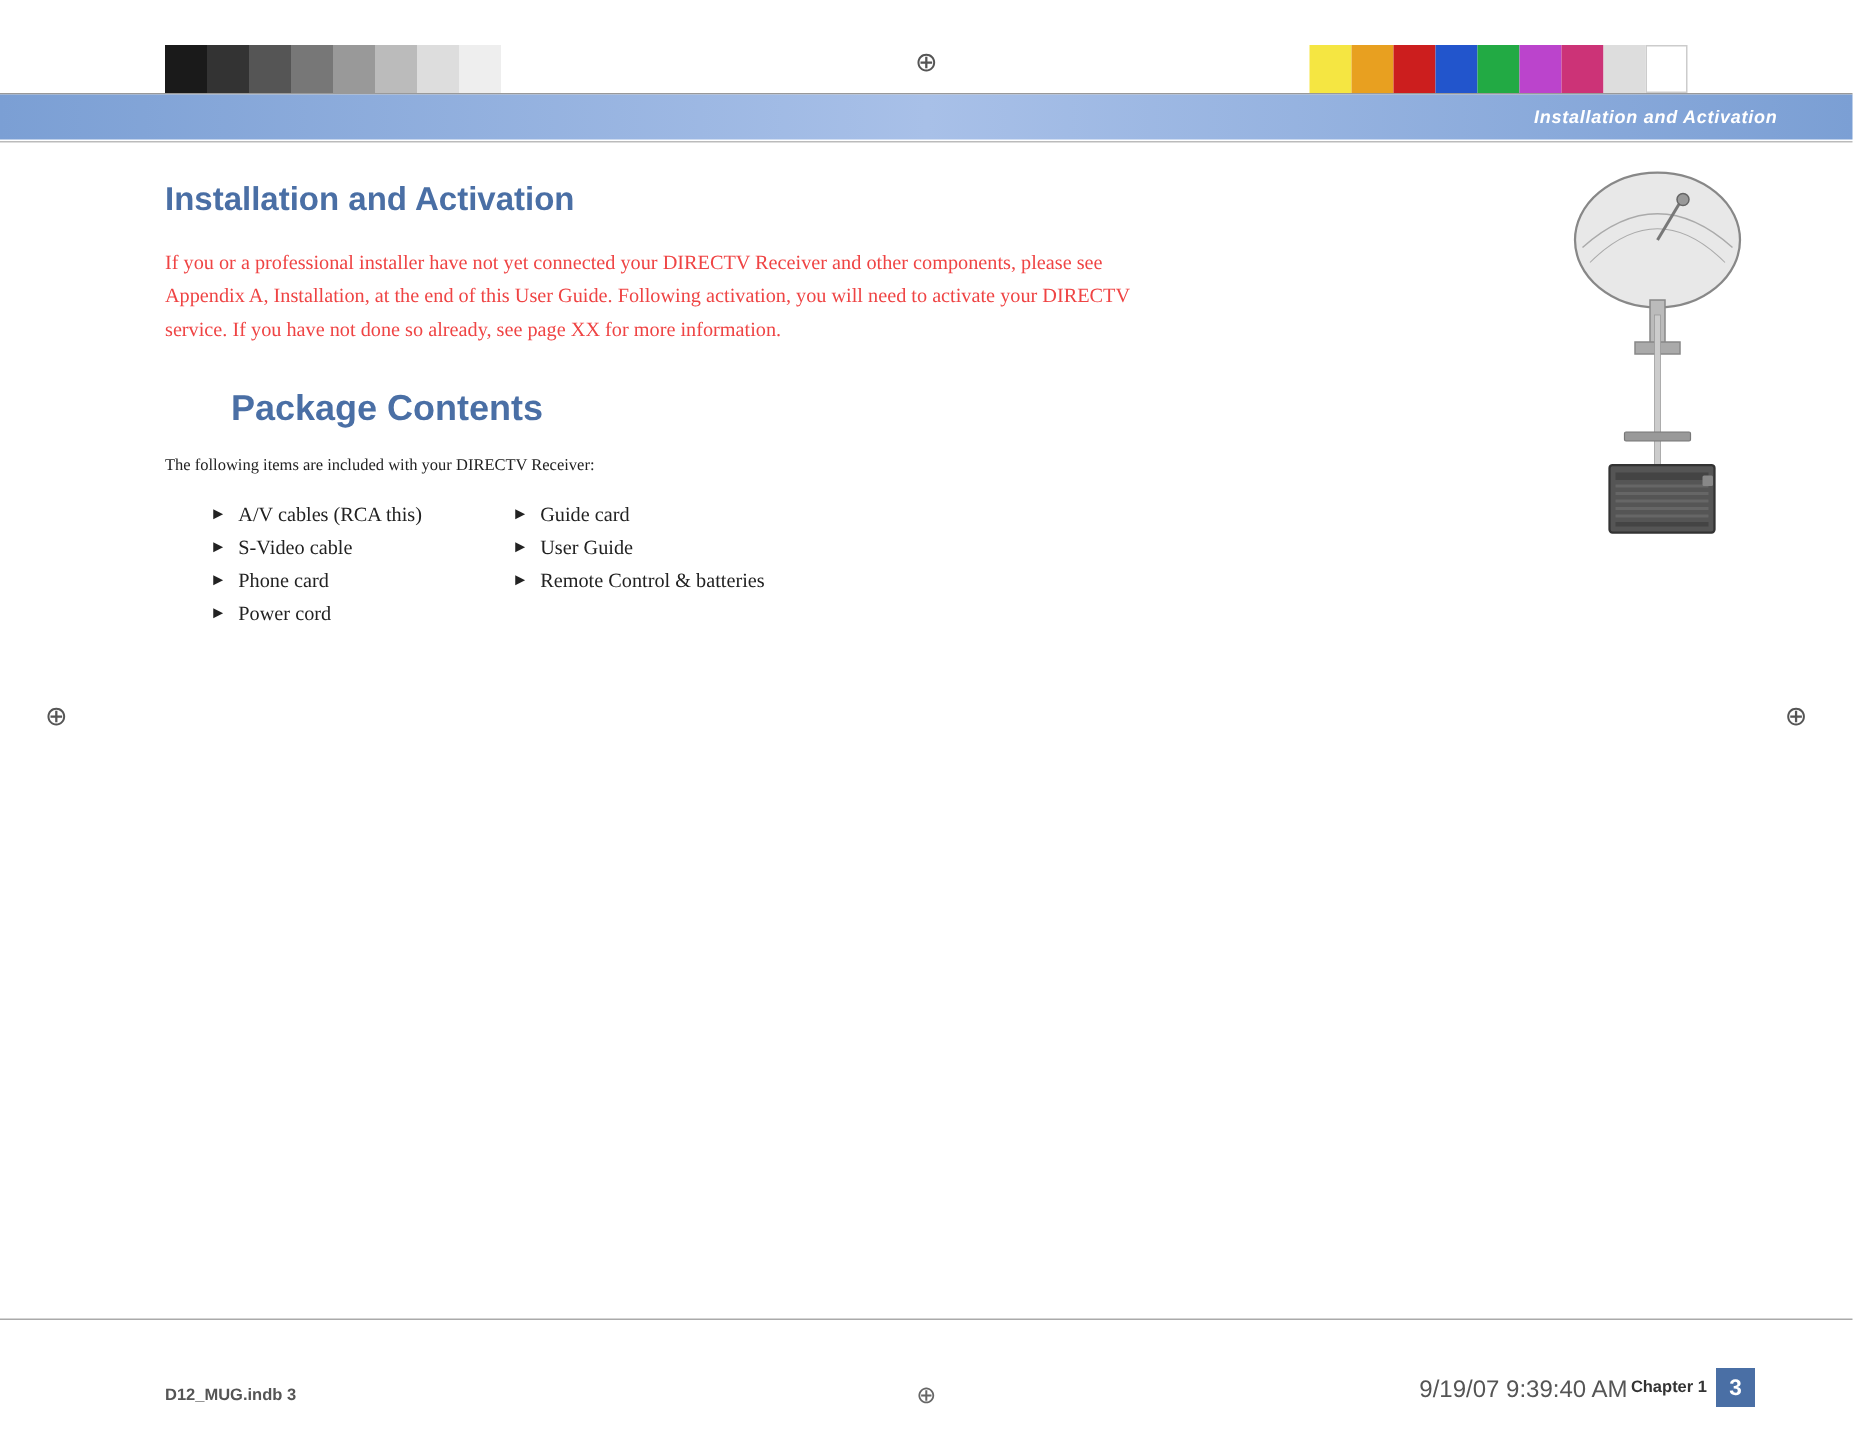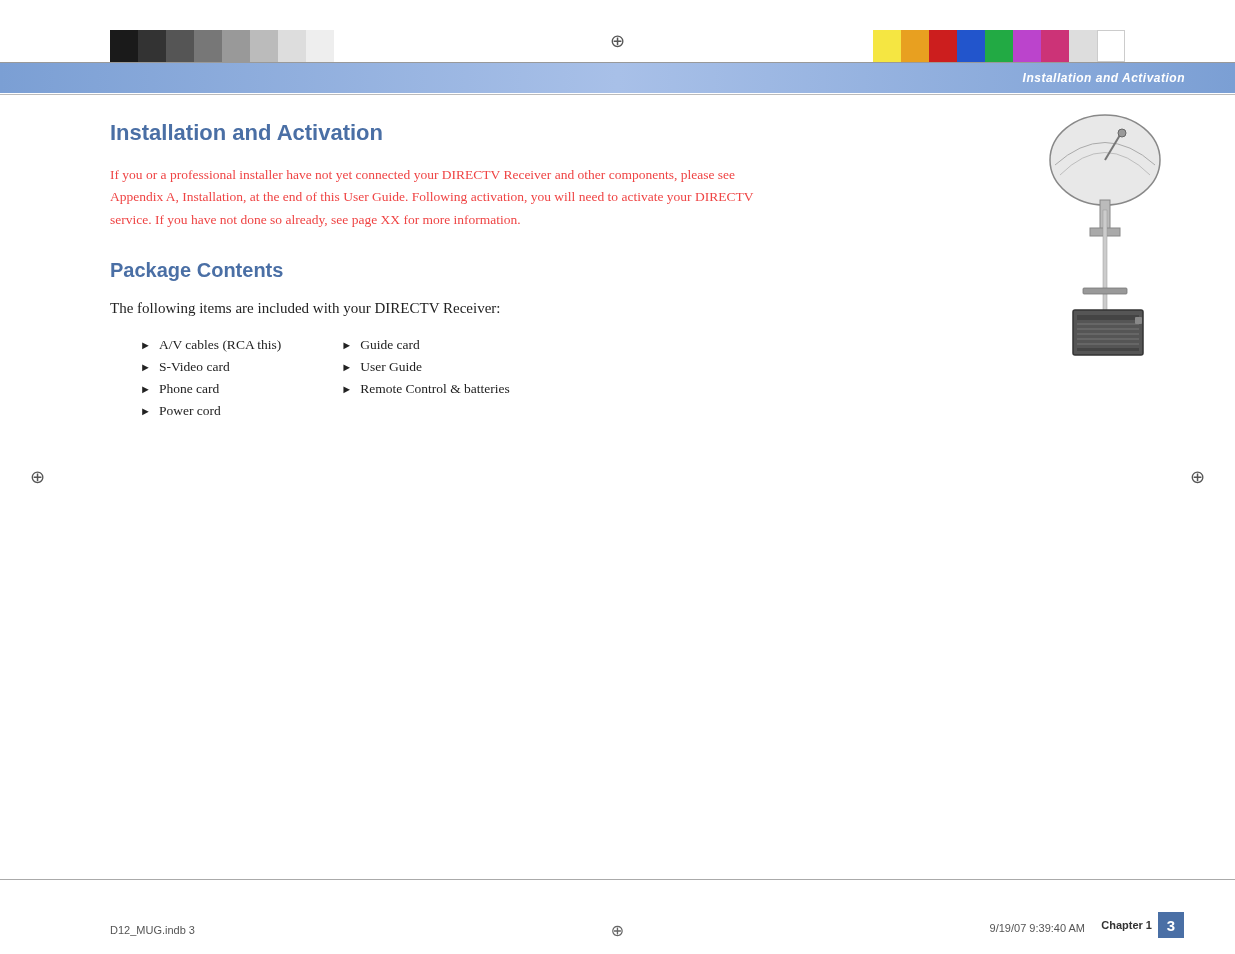--- a/index.html
+++ b/index.html
@@ -94,29 +94,30 @@
     .body-text {
       font-size: 13.5px;
       line-height: 1.65;
       color: #ef4444;
       max-width: 680px;
       margin-bottom: 28px;
     }
 
     
     .package-title {
-      font-size: 20px;
+      font-size: 24px;
       font-weight: bold;
       color: #4a6fa5;
       font-family: Arial, sans-serif;
       margin-bottom: 14px;
+      margin-left: 44px;
     }
 
     .package-intro {
-      font-size: 15px;
+      font-size: 11px;
       line-height: 1.65;
       color: #222;
       margin-bottom: 16px;
       max-width: 680px;
     }
 
     
     .bullet-columns {
       display: flex;
       gap: 60px;
@@ -262,21 +263,21 @@
   <p class="package-intro">The following items are included with your DIRECTV Receiver:</p>
 
   <div class="bullet-columns">
     <div class="bullet-col">
       <div class="bullet-item">
         <span class="bullet-arrow">►</span>
         <span>A/V cables (RCA this)</span>
       </div>
       <div class="bullet-item">
         <span class="bullet-arrow">►</span>
-        <span>S-Video card</span>
+        <span>S-Video cable</span>
       </div>
       <div class="bullet-item">
         <span class="bullet-arrow">►</span>
         <span>Phone card</span>
       </div>
       <div class="bullet-item">
         <span class="bullet-arrow">►</span>
         <span>Power cord</span>
       </div>
     </div>
@@ -327,31 +328,31 @@
 
     <rect x="130" y="217" width="7" height="7" fill="#888" rx="1"></rect>
 
     <rect x="78" y="188" width="44" height="6" fill="#999" stroke="#777" stroke-width="0.8" rx="1"></rect>
   </svg>
 </div>
 
 <div class="bottom-area">
   <div class="bottom-line"></div>
 
-  <div style="position:absolute; bottom: 18px; left: 110px; display:flex; align-items:flex-end; gap: 20px;">
+  <div style="position:absolute; bottom: 18px; left: 110px; display:flex; align-items:flex-end; gap: 20px; font-weight: bold;">
     <span style="font-size:11px; color:#555; font-family: Arial, sans-serif;">D12_MUG.indb  3</span>
   </div>
 
   <div style="position:absolute; bottom: 14px; left: 50%; transform: translateX(-50%);">
     <span style="font-size:16px; color:#666;">⊕</span>
   </div>
 
   <div style="position:absolute; bottom: 18px; right: 150px;">
-    <span style="font-size:11px; color:#555; font-family: Arial, sans-serif; padding-left: 28px;">9/19/07   9:39:40 AM</span>
-  </div>
-
-  <div style="position:absolute; bottom: 16px; right: 51px; display:flex; align-items:center; gap: 6px;">
+    <span style="font-size:16px; color:#555; font-family: Arial, sans-serif; padding-left: 28px;">9/19/07   9:39:40 AM</span>
+  </div>
+
+  <div style="position:absolute; bottom: 16px; right: 65px; display:flex; align-items:center; gap: 6px;">
     <span style="font-size:11px; font-weight:bold; color:#333; font-family: Arial, sans-serif;">Chapter 1</span>
     <div style="background:#4a6fa5; color:#fff; font-size:15px; font-weight:bold; font-family:Arial,sans-serif; width:26px; height:26px; display:flex; align-items:center; justify-content:center;">
       <span>3</span>
     </div>
   </div>
 </div>
 
 </body></html>

